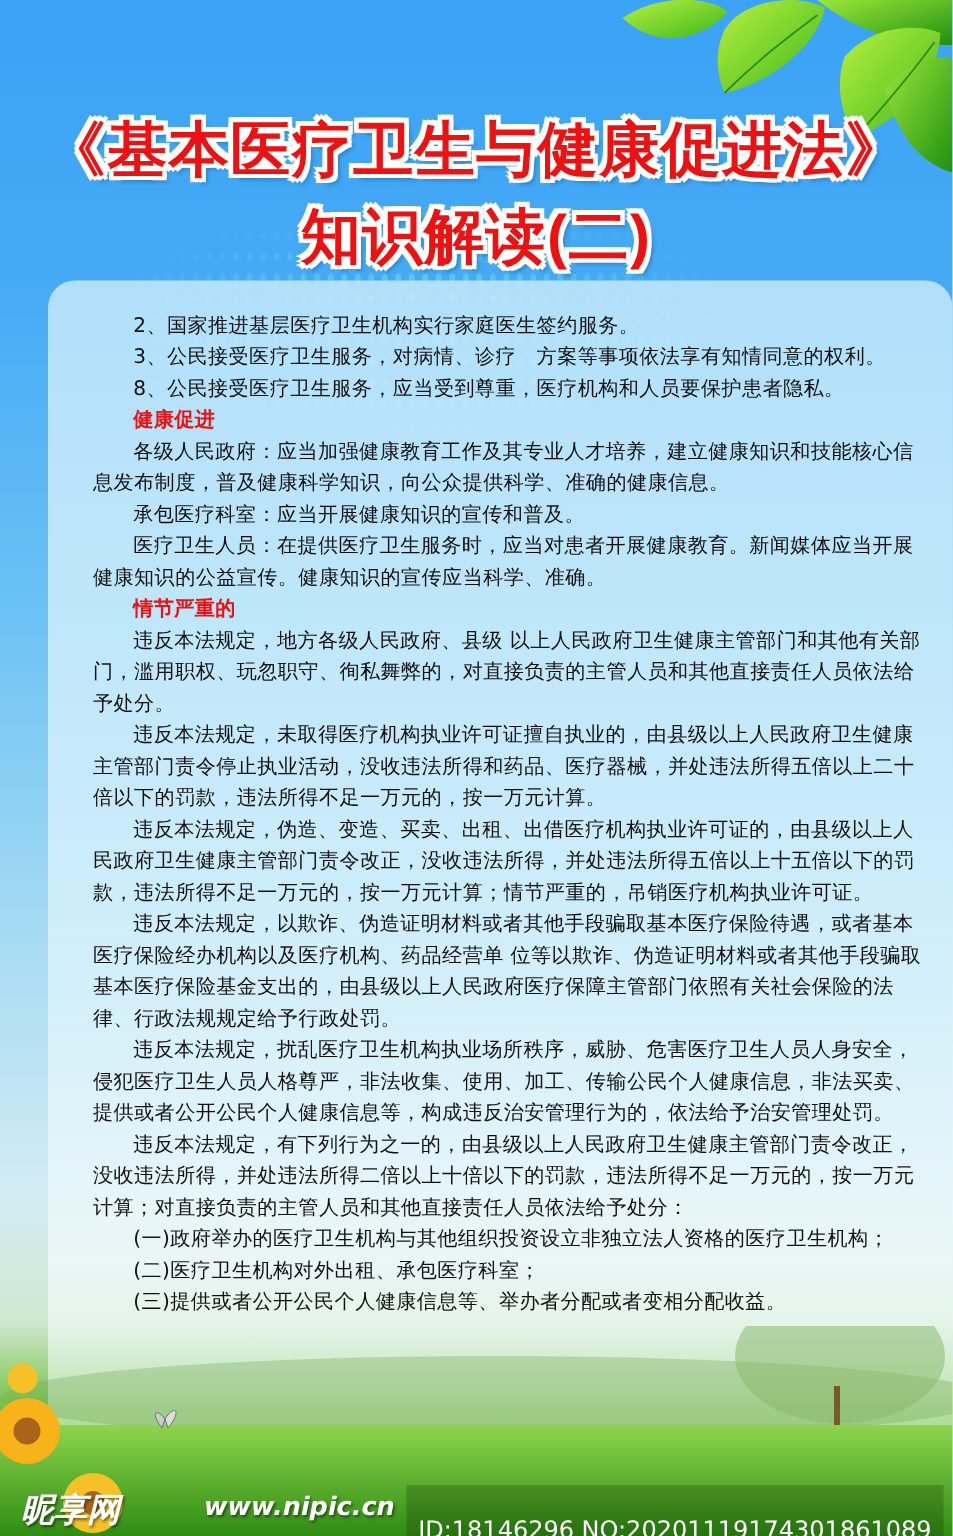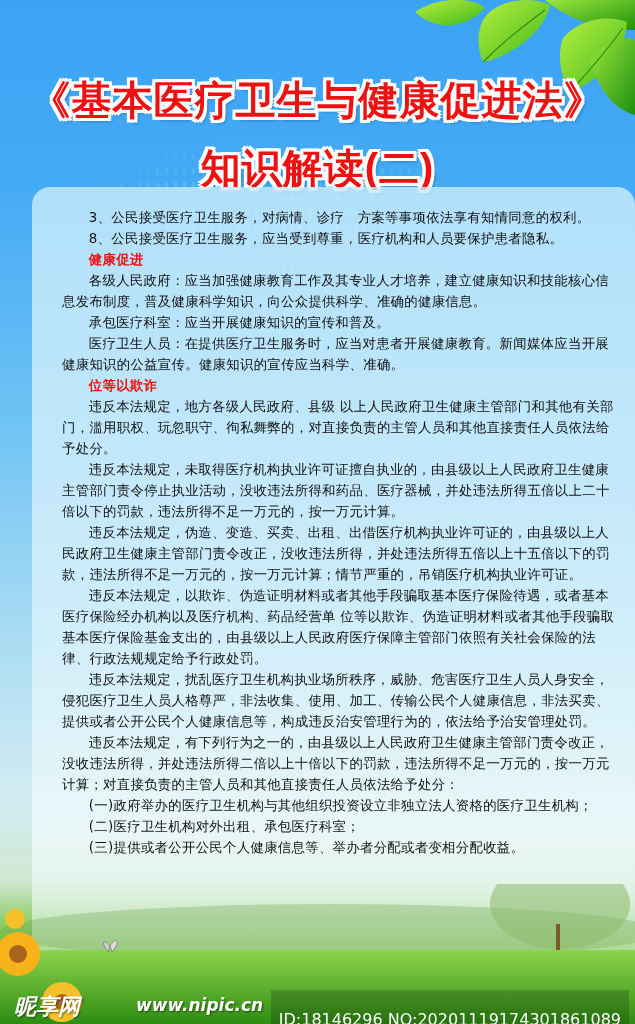--- a/index.html
+++ b/index.html
@@ -19,21 +19,21 @@
   .leaves { position: absolute; right: 0; top: 0; width: 240px; height: 120px; }
   .title-block { position: absolute; left: 0; top: 74px; width: 635px; text-align: center; }
   .title-line {
     color: #ee1111; font-weight: bold; font-family: Liberation Sans, sans-serif;
     text-shadow: -3px -3px 0 #fff, 3px -3px 0 #fff, -3px 3px 0 #fff, 3px 3px 0 #fff,
                  0 3px 0 #fff, 0 -3px 0 #fff, 3px 0 0 #fff, -3px 0 0 #fff,
                  4px 4px 3px rgba(0,60,120,0.35);
     letter-spacing: 1px;
   }
   .title-line.l1 { font-size: 40px; line-height: 52px; }
-  .title-line.l2 { font-size: 40px; line-height: 52px; margin-top: 16px; }
+  .title-line.l2 { font-size: 40px; line-height: 52px; margin-top: 6px; }
   .panel {
     position: absolute; left: 32px; top: 187px; width: 603px; height: 800px;
     border-radius: 18px 18px 0 18px;
     background: linear-gradient(180deg, rgba(200,235,252,0.82) 0%, rgba(212,240,252,0.85) 50%, rgba(240,250,250,0.78) 82%, rgba(230,245,235,0.45) 100%);
   }
   .content {
     position: absolute; left: 62px; top: 207px; width: 560px;
     font-size: 13.4px; line-height: 21px; color: #111;
     font-family: "DejaVu Sans", sans-serif; letter-spacing: 0.3px;
   }
@@ -104,29 +104,30 @@
     <circle cx="62" cy="118" r="8" fill="#a8641a"></circle>
     <circle cx="15" cy="35" r="10" fill="#f6c028"></circle>
   </g>
   <g transform="translate(108,68)">
     <path d="M0 0 C-8 -10 -4 -14 2 -6 Z" fill="#ccc" stroke="#666" stroke-width="0.6"></path>
     <path d="M2 -6 C8 -16 14 -12 4 0 Z" fill="#ddd" stroke="#666" stroke-width="0.6"></path>
   </g>
 </svg>
 
 <div class="content">
+  <p>2、国家推进基层医疗卫生机构实行家庭医生签约服务。</p>
   <p>3、公民接受医疗卫生服务，对病情、诊疗　方案等事项依法享有知情同意的权利。</p>
   <p>8、公民接受医疗卫生服务，应当受到尊重，医疗机构和人员要保护患者隐私。</p>
 
   <p class="sub">健康促进</p>
   <p>各级人民政府：应当加强健康教育工作及其专业人才培养，建立健康知识和技能核心信息发布制度，普及健康科学知识，向公众提供科学、准确的健康信息。</p>
   <p>承包医疗科室：应当开展健康知识的宣传和普及。</p>
   <p>医疗卫生人员：在提供医疗卫生服务时，应当对患者开展健康教育。新闻媒体应当开展健康知识的公益宣传。健康知识的宣传应当科学、准确。</p>
 
-  <p class="sub">位等以欺诈</p>
+  <p class="sub">情节严重的</p>
   <p>违反本法规定，地方各级人民政府、县级 以上人民政府卫生健康主管部门和其他有关部门，滥用职权、玩忽职守、徇私舞弊的，对直接负责的主管人员和其他直接责任人员依法给予处分。</p>
   <p>违反本法规定，未取得医疗机构执业许可证擅自执业的，由县级以上人民政府卫生健康主管部门责令停止执业活动，没收违法所得和药品、医疗器械，并处违法所得五倍以上二十倍以下的罚款，违法所得不足一万元的，按一万元计算。</p>
   <p>违反本法规定，伪造、变造、买卖、出租、出借医疗机构执业许可证的，由县级以上人民政府卫生健康主管部门责令改正，没收违法所得，并处违法所得五倍以上十五倍以下的罚款，违法所得不足一万元的，按一万元计算；情节严重的，吊销医疗机构执业许可证。</p>
   <p>违反本法规定，以欺诈、伪造证明材料或者其他手段骗取基本医疗保险待遇，或者基本医疗保险经办机构以及医疗机构、药品经营单 位等以欺诈、伪造证明材料或者其他手段骗取基本医疗保险基金支出的，由县级以上人民政府医疗保障主管部门依照有关社会保险的法律、行政法规规定给予行政处罚。</p>
   <p>违反本法规定，扰乱医疗卫生机构执业场所秩序，威胁、危害医疗卫生人员人身安全，侵犯医疗卫生人员人格尊严，非法收集、使用、加工、传输公民个人健康信息，非法买卖、提供或者公开公民个人健康信息等，构成违反治安管理行为的，依法给予治安管理处罚。</p>
   <p>违反本法规定，有下列行为之一的，由县级以上人民政府卫生健康主管部门责令改正，　没收违法所得，并处违法所得二倍以上十倍以下的罚款，违法所得不足一万元的，按一万元计算；对直接负责的主管人员和其他直接责任人员依法给予处分：</p>
   <p class="item">(一)政府举办的医疗卫生机构与其他组织投资设立非独立法人资格的医疗卫生机构；</p>
   <p class="item">(二)医疗卫生机构对外出租、承包医疗科室；</p>
   <p class="item">(三)提供或者公开公民个人健康信息等、举办者分配或者变相分配收益。</p>
 </div>

